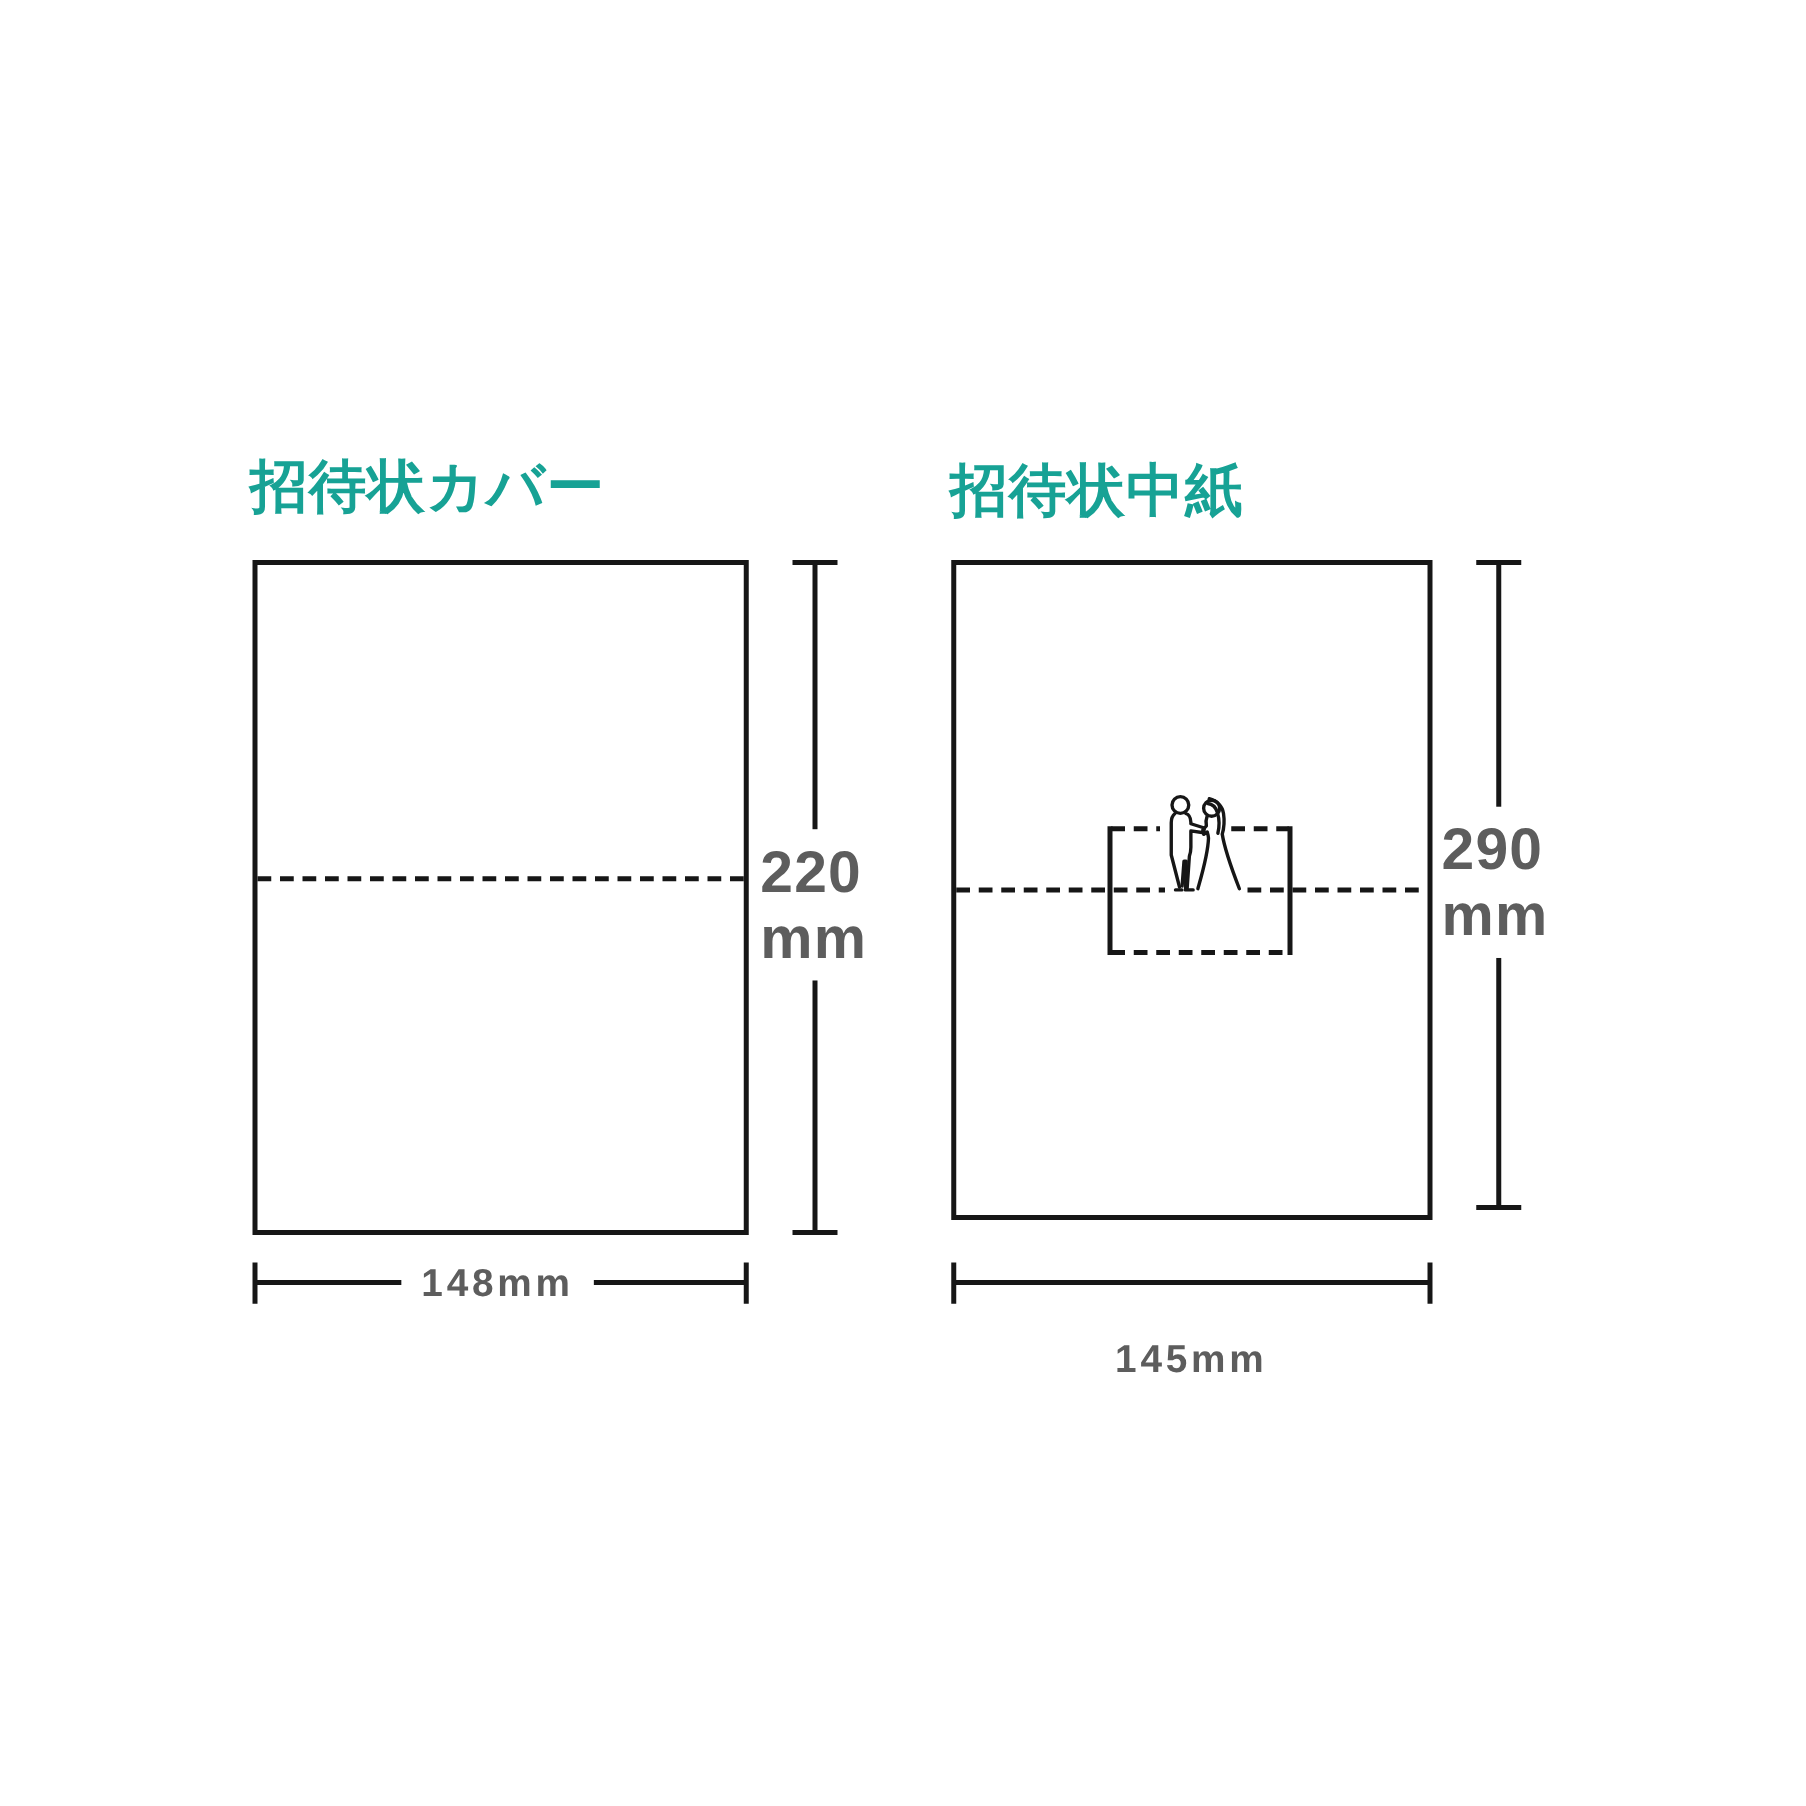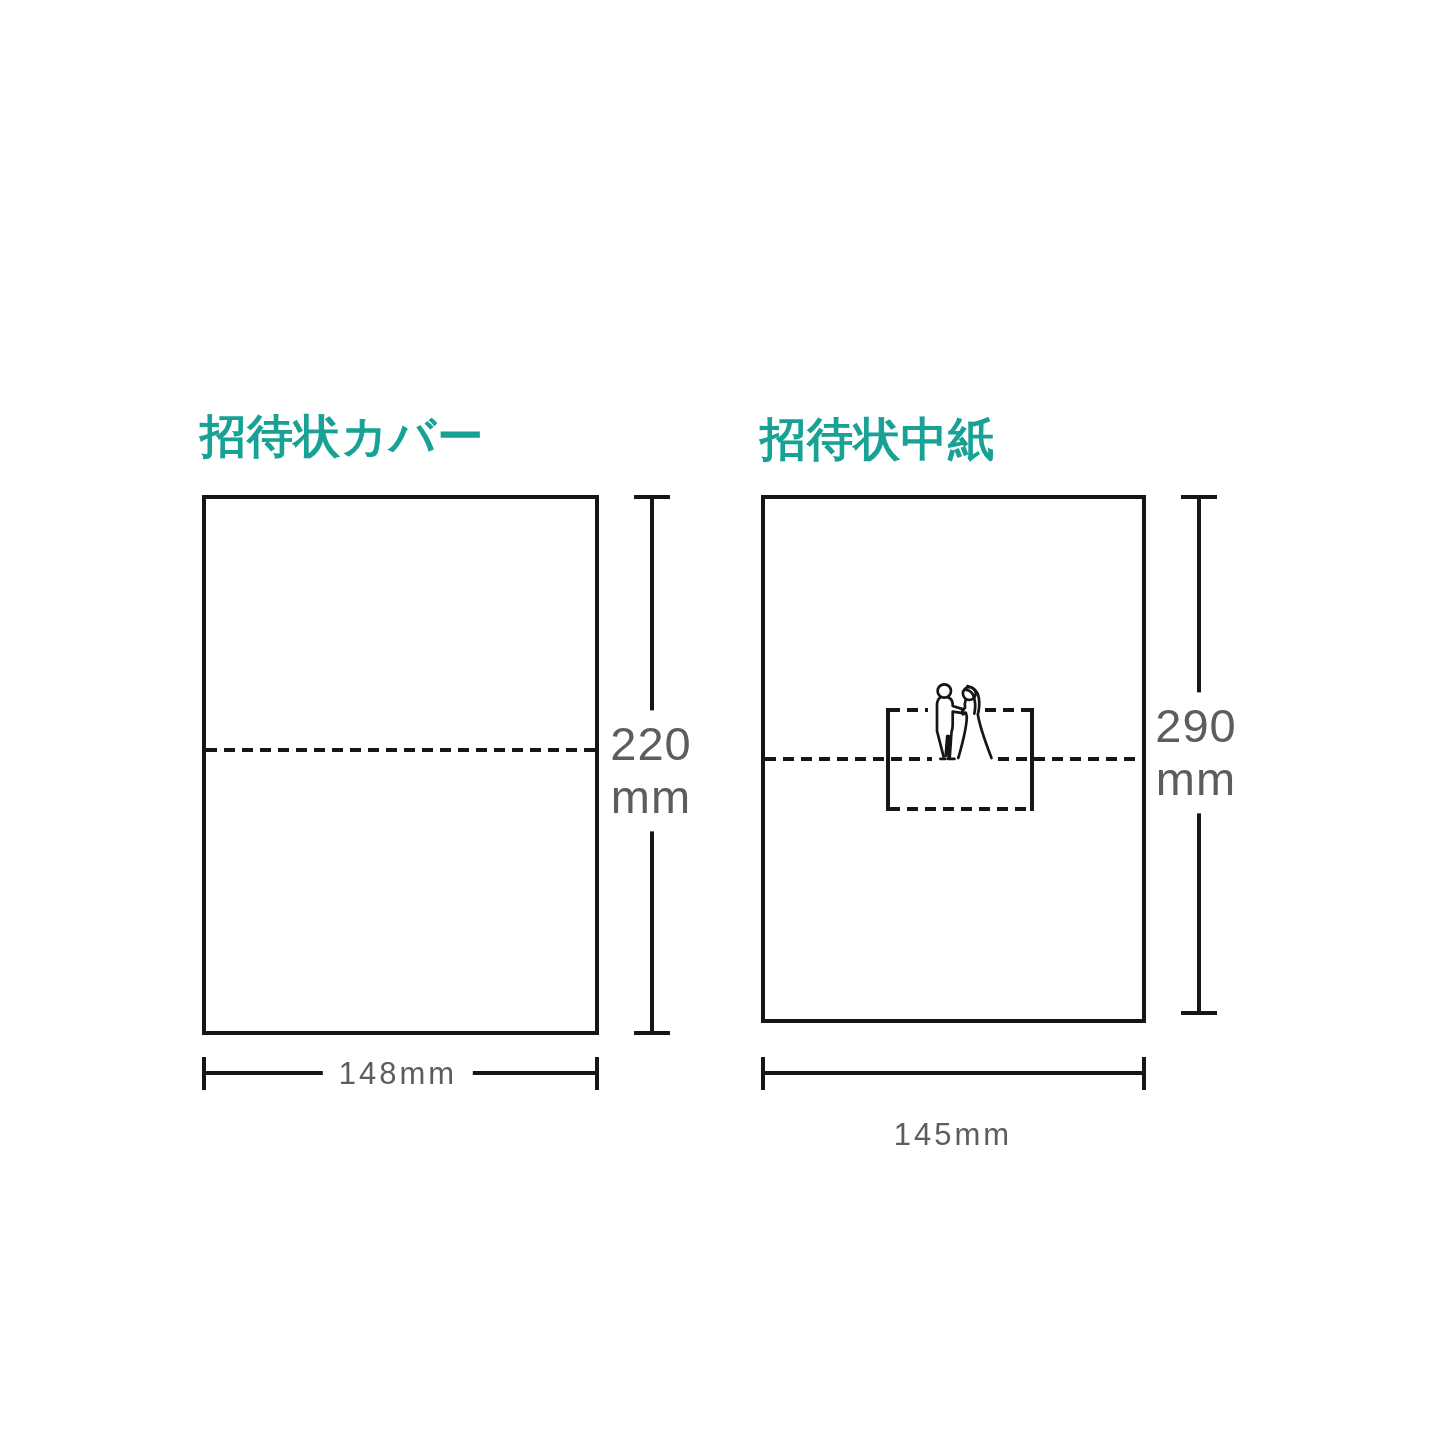--- a/index.html
+++ b/index.html
@@ -8,44 +8,42 @@
     --muted:#5d5d5d;
     --bg:#ffffff;
   }
   html,body{margin:0;padding:0;background:var(--bg);}
   #canvas{
     position:relative;
     width:1445px;height:1260px;
     background:var(--bg);
     font-family:"Liberation Sans","DejaVu Sans",sans-serif;
     overflow:hidden;
-    margin-top:47px;
   }
   #diagram-svg{position:absolute;left:0;top:0;z-index:1;}
 
   
   .ln{stroke:var(--ink);stroke-width:4;fill:none;}
   .dash{stroke-dasharray:11 7;}
   .icon-stroke{stroke:var(--ink);stroke-width:2.7;fill:none;stroke-linecap:round;stroke-linejoin:round;}
 
   
   .panel-title{
     position:absolute;z-index:2;
     color:var(--accent);
     font-size:46px;font-weight:bold;
     letter-spacing:1px;line-height:1;
     white-space:nowrap;
   }
   .dim-text{
     position:absolute;z-index:2;
     color:var(--muted);
     background:var(--bg);
-    font-weight:normal;
+    font-weight:bold;
     white-space:nowrap;
-    text-align:center;
   }
   .dim-vertical{
     font-size:47px;line-height:1.12;
     padding:8px 6px;
     transform:translate(-50%,-50%);
     letter-spacing:1px;
   }
   .dim-horizontal{
     font-size:31px;line-height:1;
     padding:6px 16px;

